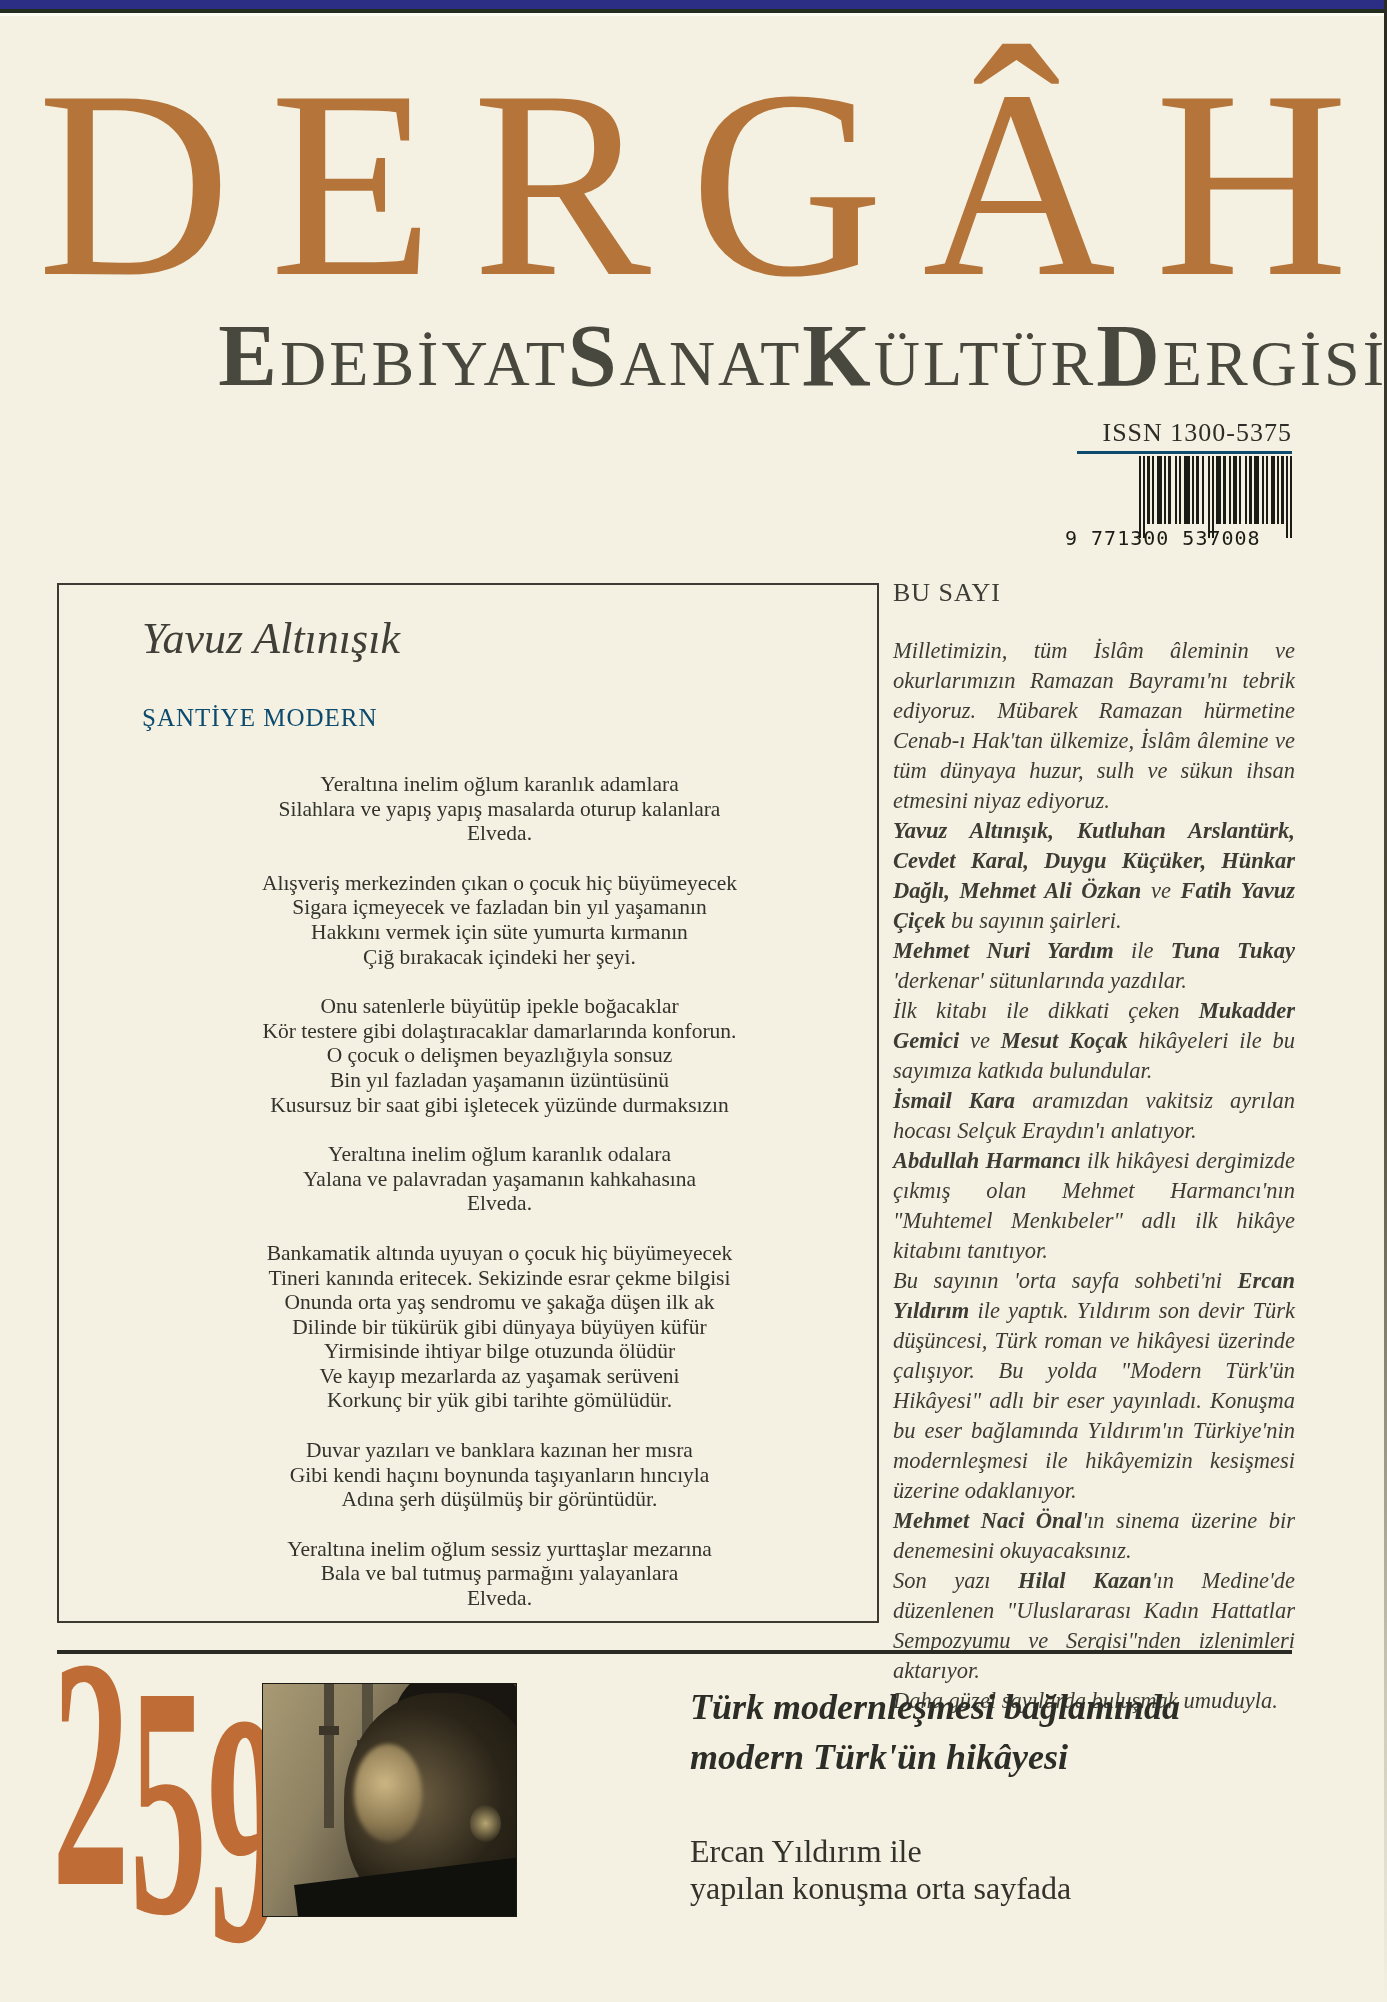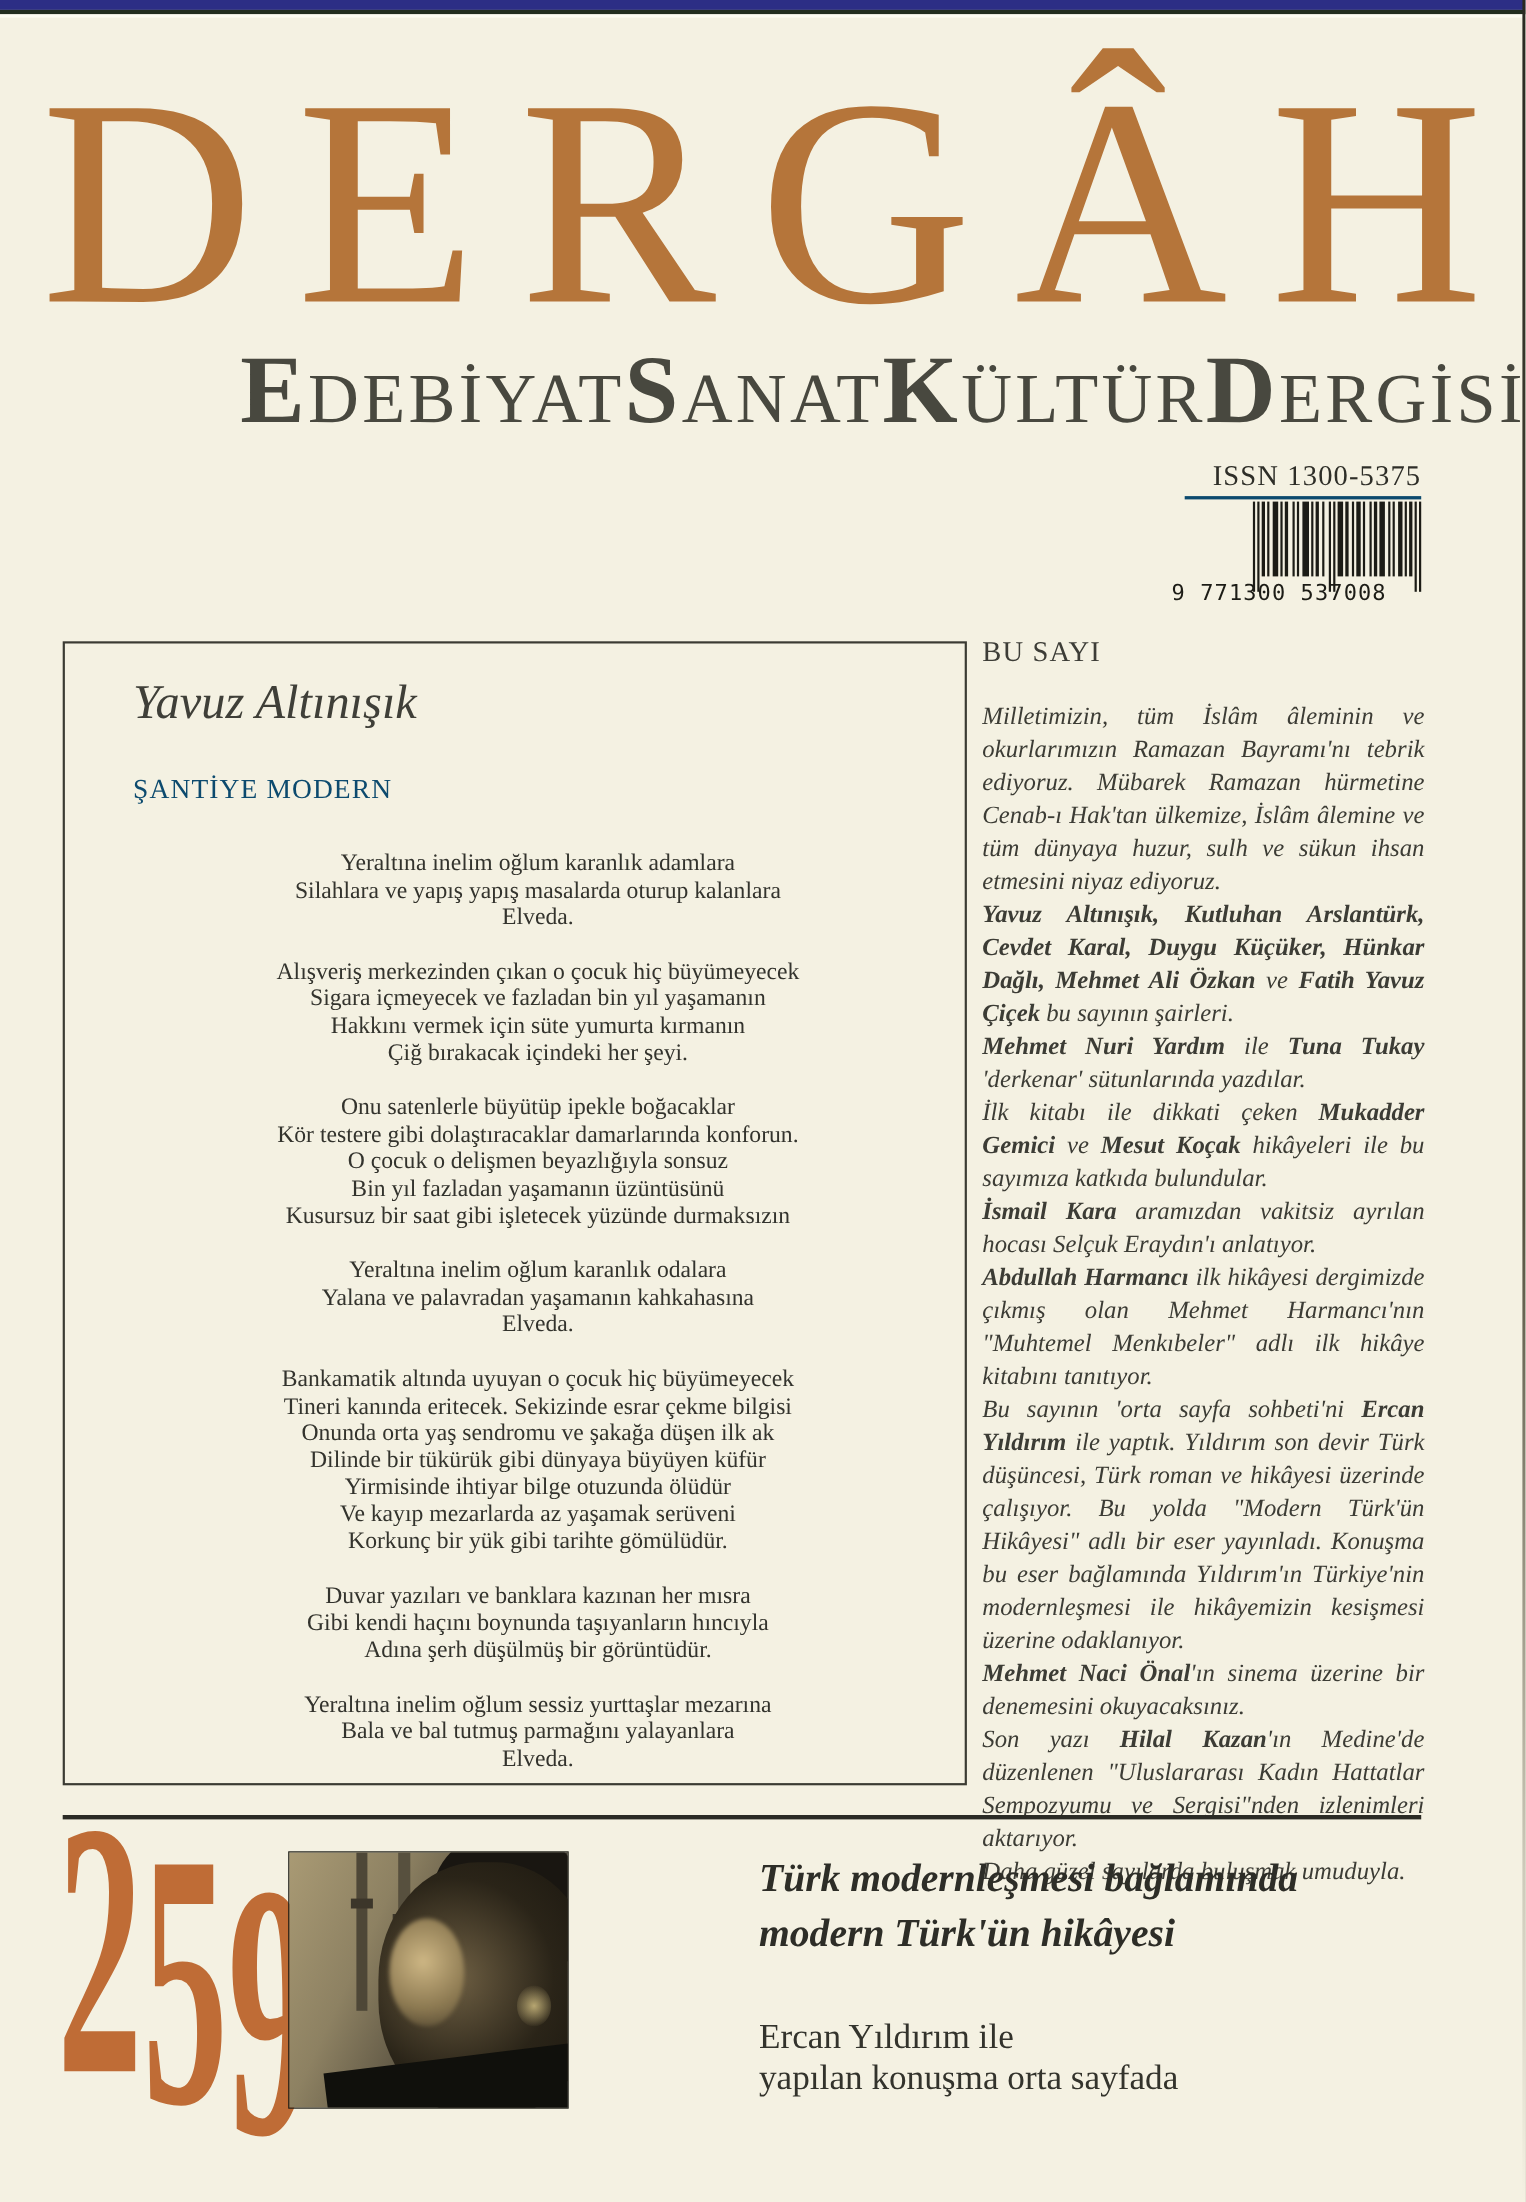--- a/index.html
+++ b/index.html
@@ -45,21 +45,21 @@
   .barcode-digits{
     position:absolute;left:-12px;bottom:-2px;width:100%;
     font-family:"DejaVu Sans Mono", monospace;
     font-size:20px;color:#1c1c16;letter-spacing:1px;text-align:left;
   }
 
   
   .poem-box{
     position:absolute;left:57px;top:583px;width:822px;height:1040px;
     border:2px solid #3b3b33;box-sizing:border-box;
-    padding:16px 20px 0 62px;overflow:hidden;
+    padding:16px 20px 0 83px;overflow:hidden;
     background:transparent;
   }
   .poem-author{font-style:italic;font-size:44px;color:#3f3f38;margin-top:12px;}
   .poem-title{font-size:25px;letter-spacing:1px;color:#0c4a6e;margin-top:40px;}
   .poem-body{margin-top:40px;text-align:center;}
   .stanza{margin:0 0 25px 0;}
   .poem-line{font-size:21.5px;line-height:24.6px;color:#33332d;white-space:nowrap;}
 
   
   .issue-col{position:absolute;left:893px;top:578px;width:402px;}

